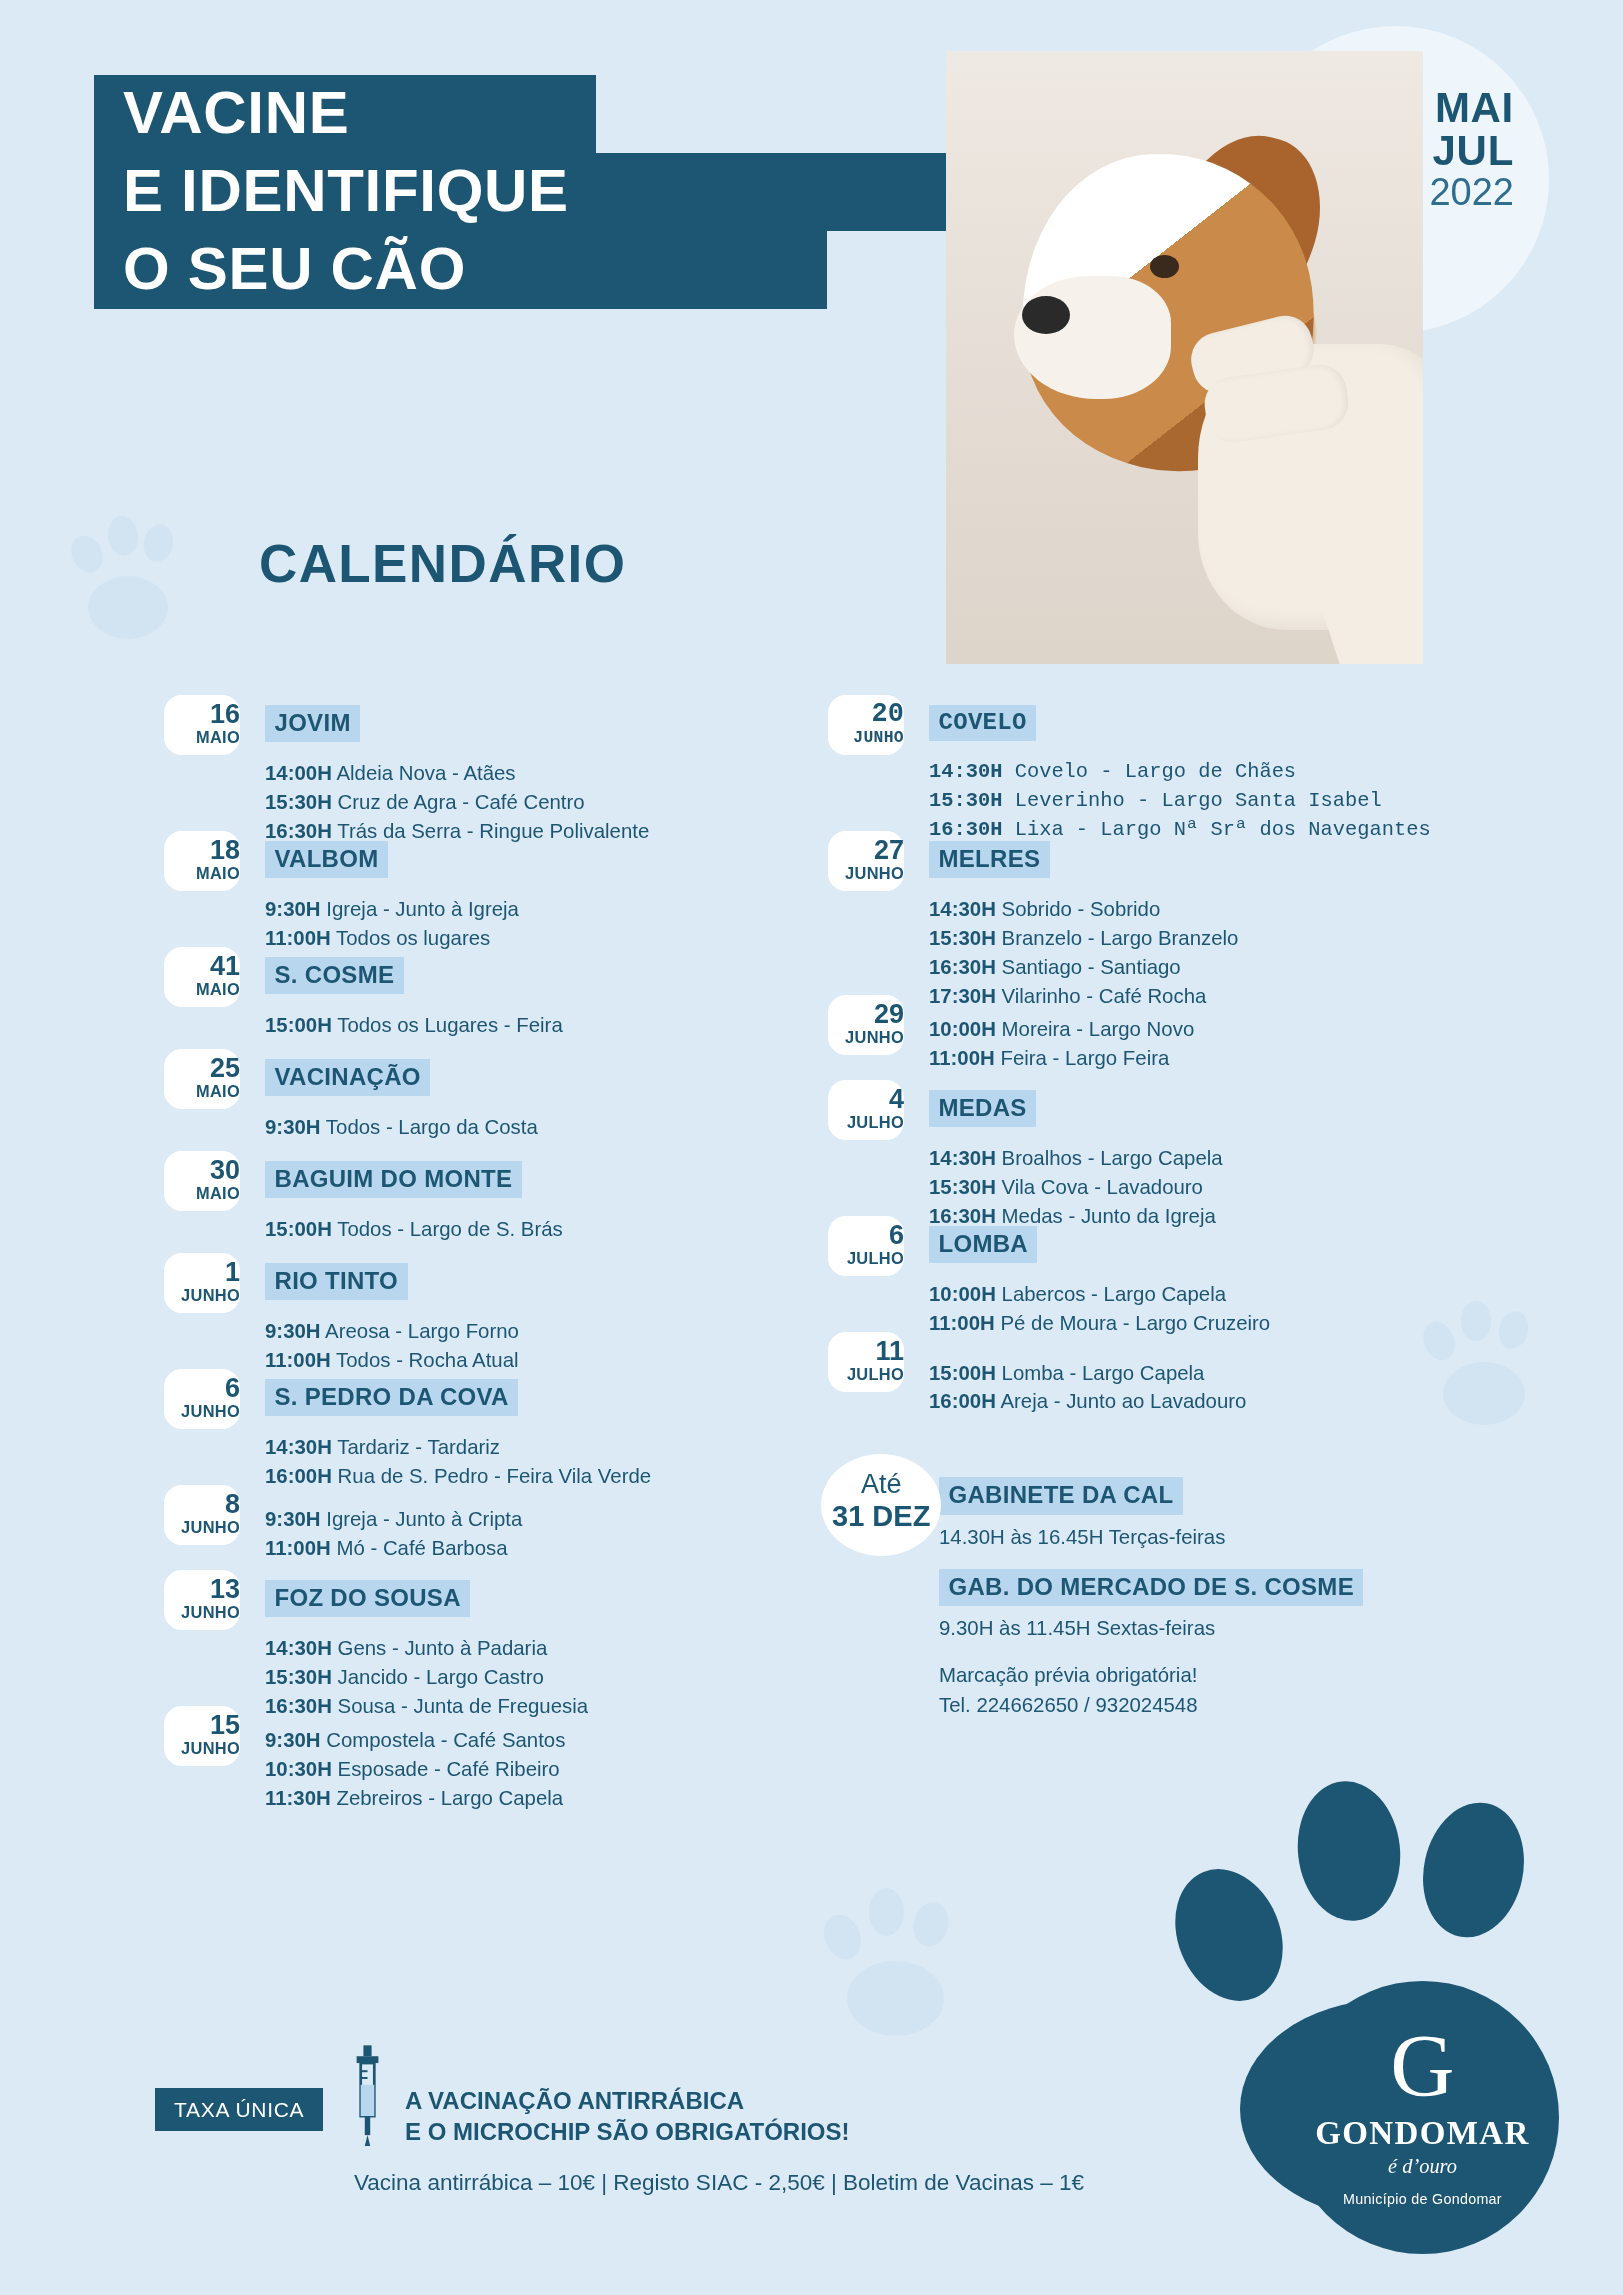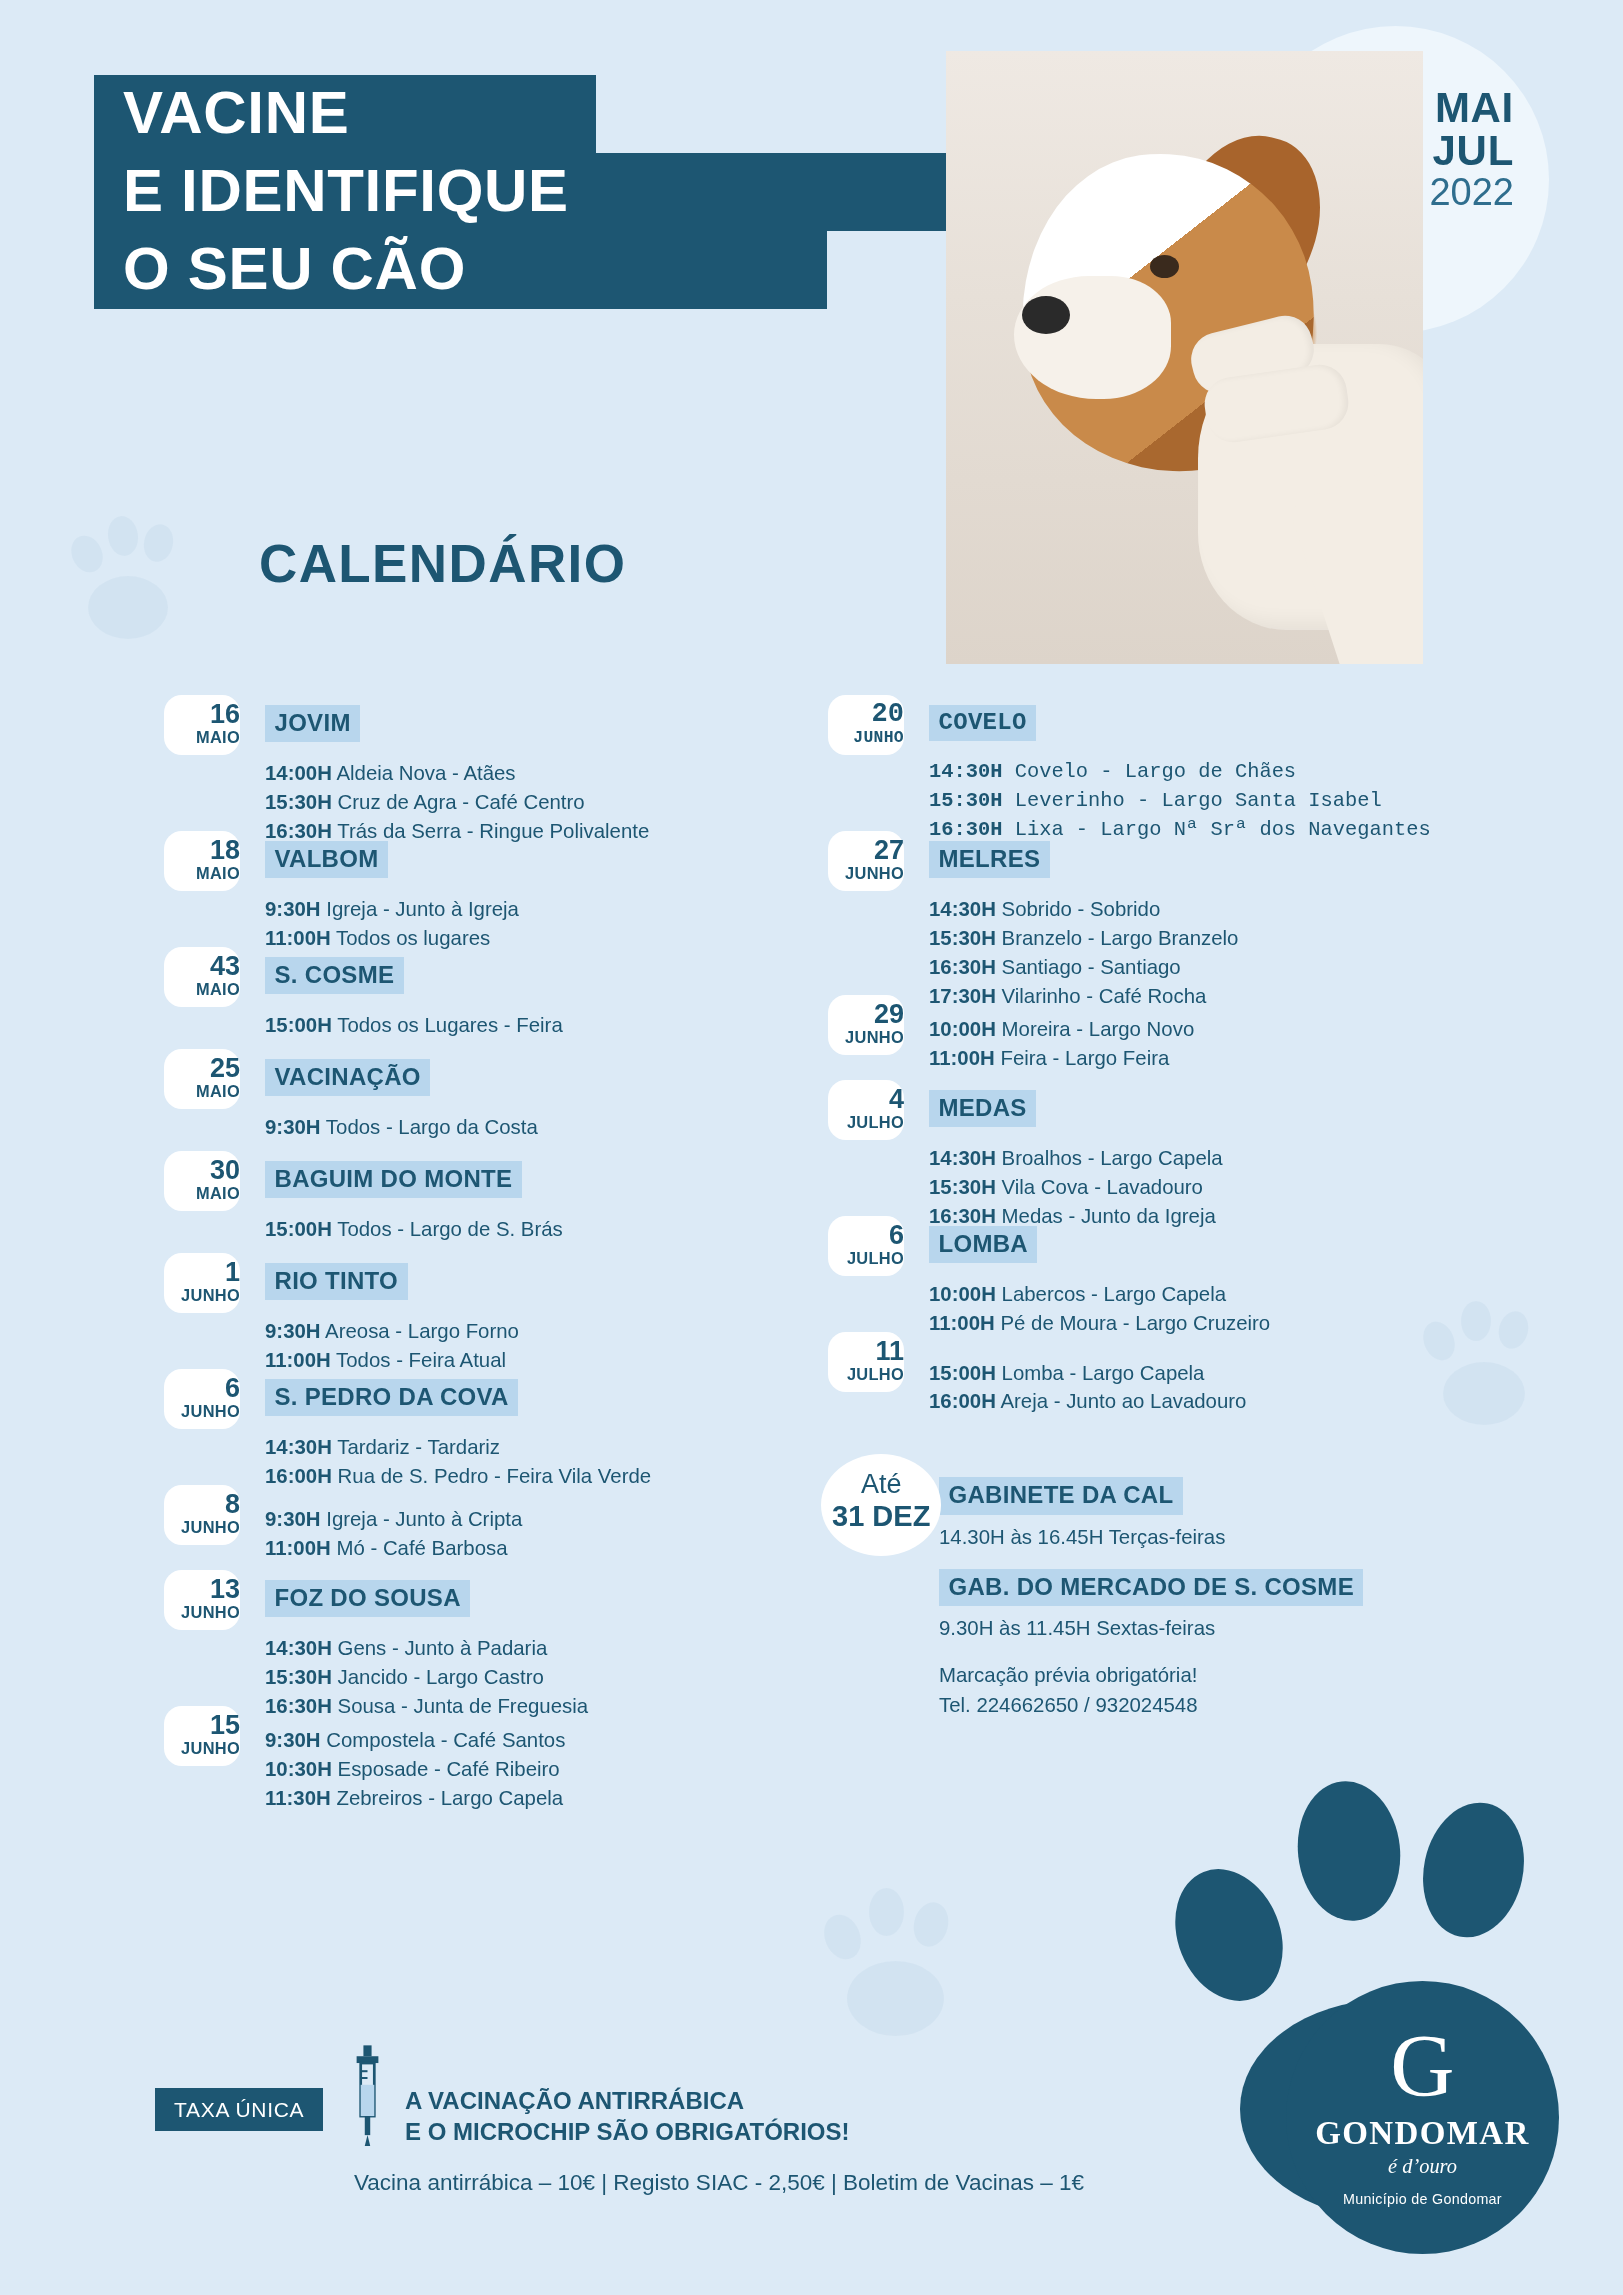--- a/index.html
+++ b/index.html
@@ -249,21 +249,21 @@
         <div class="place">VALBOM</div>
         <div class="times">
           <div class="timeline-row"><b>9:30H</b> <span>Igreja - Junto à Igreja</span></div>
           <div class="timeline-row"><b>11:00H</b> <span>Todos os lugares</span></div>
         </div>
       </div>
     </div>
 
     <div class="entry" style="height:102px;">
       <div class="daybubble" style="top:0;">
-        <div class="num">43</div>
+        <div class="num">41</div>
         <div class="mon">MAIO</div>
       </div>
       <div class="entry-body">
         <div class="place">S. COSME</div>
         <div class="times">
           <div class="timeline-row"><b>15:00H</b> <span>Todos os Lugares - Feira</span></div>
         </div>
       </div>
     </div>
 
@@ -295,21 +295,21 @@
 
     <div class="entry" style="height:116px;">
       <div class="daybubble" style="top:0;">
         <div class="num">1</div>
         <div class="mon">JUNHO</div>
       </div>
       <div class="entry-body">
         <div class="place">RIO TINTO</div>
         <div class="times">
           <div class="timeline-row"><b>9:30H</b> <span>Areosa - Largo Forno</span></div>
-          <div class="timeline-row"><b>11:00H</b> <span>Todos - Feira Atual</span></div>
+          <div class="timeline-row"><b>11:00H</b> <span>Todos - Rocha Atual</span></div>
         </div>
       </div>
     </div>
 
     <div class="entry" style="height:116px;">
       <div class="daybubble" style="top:0;">
         <div class="num">6</div>
         <div class="mon">JUNHO</div>
       </div>
       <div class="entry-body">

